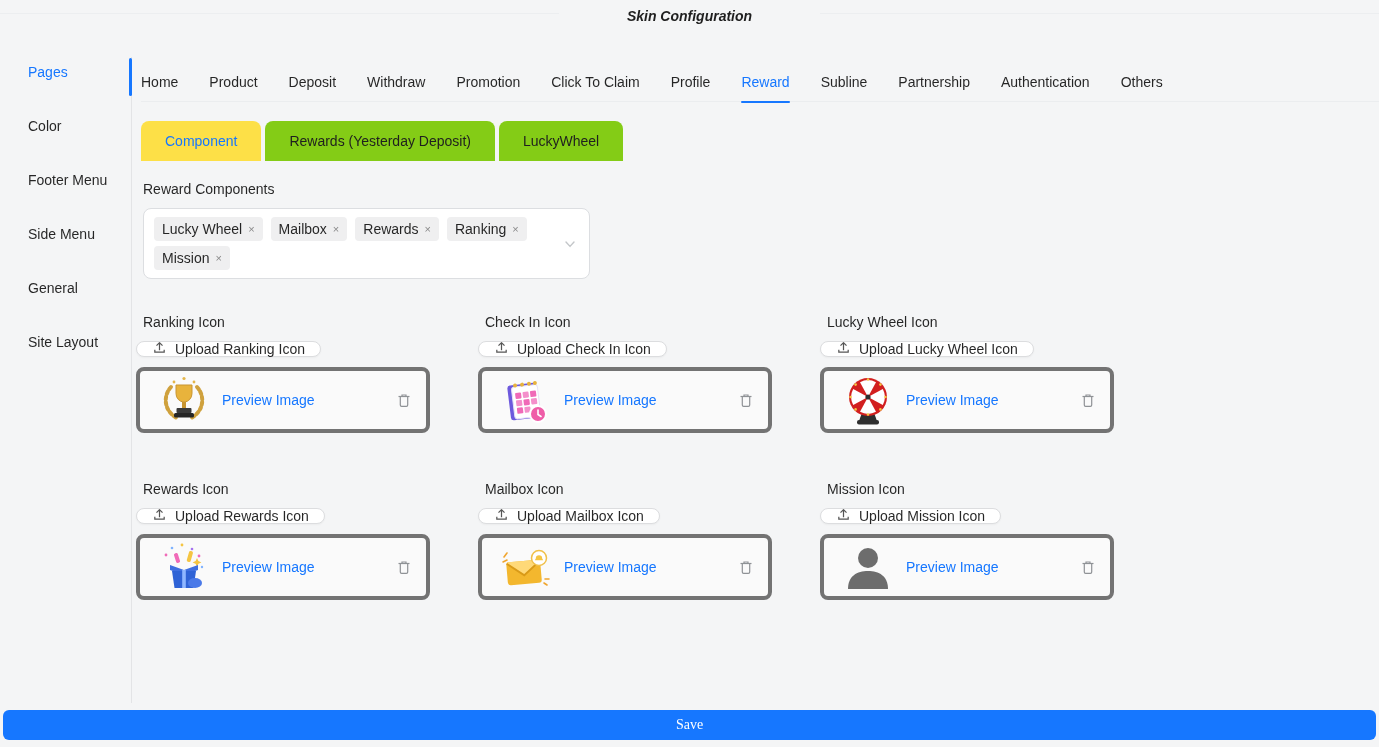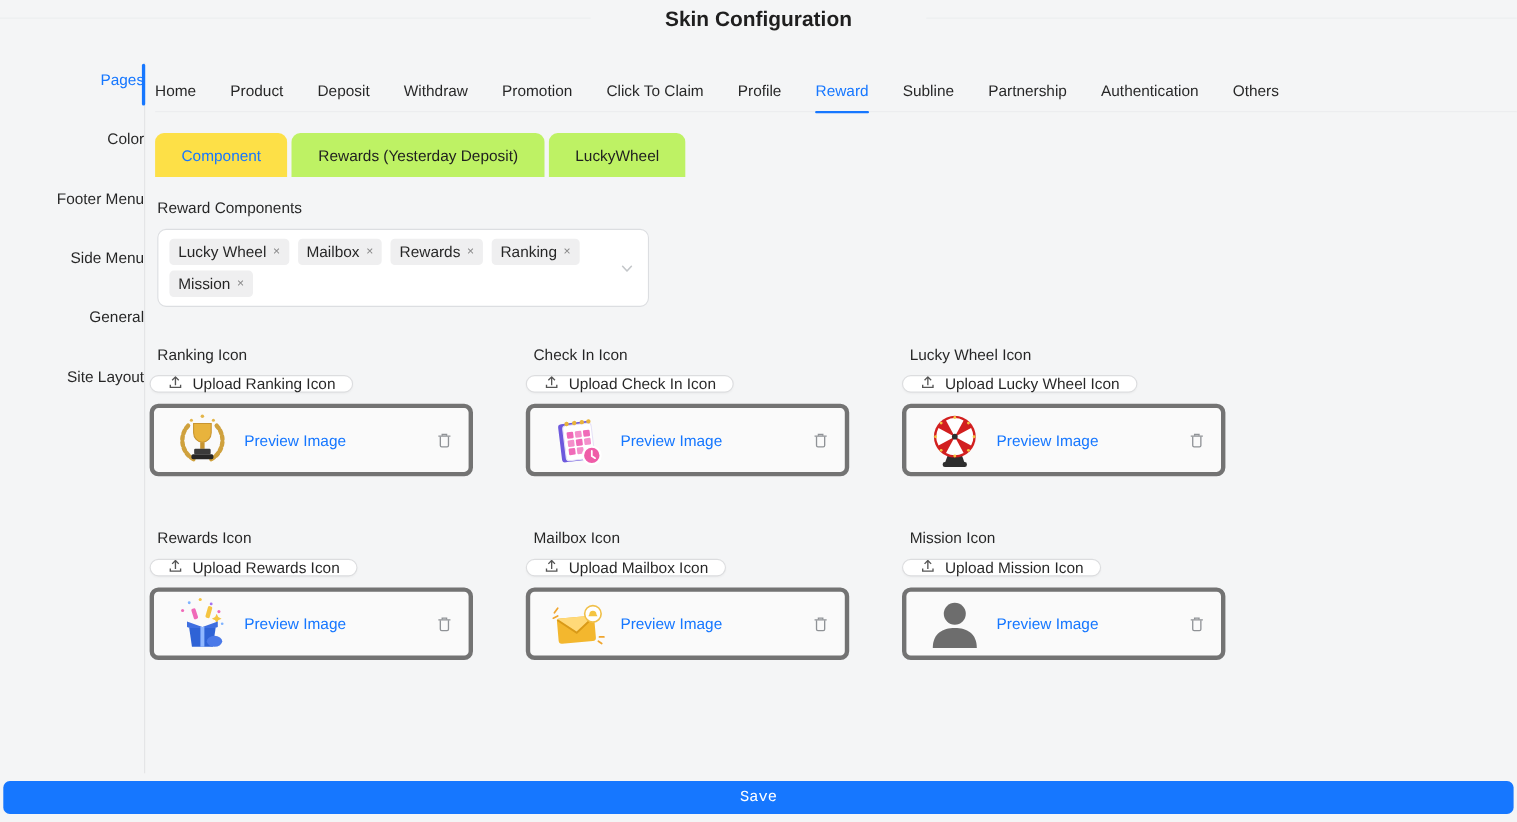--- a/index.html
+++ b/index.html
@@ -11,31 +11,31 @@
     font-size:14px;
     position:relative;
   }
   
   .title-row {
     position:absolute; top:2px; left:0; right:0;
     display:flex; align-items:center;
   }
   .title-row .line { flex:1; height:1px; background:#eceef0; }
   .page-title {
-    font-size:19px; font-weight:700; color:#1f1f1f;
-    margin:0 68px; padding-top:6px; white-space:nowrap;
+    font-size:14px; font-weight:700; color:#1f1f1f;
+    margin:0 68px; padding-top:6px; white-space:nowrap;font-style:italic;
   }
   
   .sidebar-divider {
     position:absolute; left:131px; top:57px; width:1px; height:646px;
     background:#e3e4e6;
   }
   .sidebar {
     position:absolute; left:0; top:64px; width:131px;
-    display:flex; flex-direction:column; gap:37px;align-items:flex-end;
+    display:flex; flex-direction:column; gap:37px;
   }
   .side-item { padding-left:28px; line-height:17px; cursor:pointer; color:rgba(0,0,0,.85); }
   .side-item.active { color:#1677ff; }
   .side-active-bar {
     position:absolute; left:129px; top:58px; width:3px; height:38px;
     background:#1677ff; border-radius:2px;
   }
   
   .main { position:absolute; left:131px; top:40px; right:0; padding-left:10px; }
   
@@ -45,21 +45,21 @@
   }
   .tab { line-height:18px; cursor:pointer; position:relative; white-space:nowrap; color:rgba(0,0,0,.85); }
   .tab.active { color:#1677ff; }
   .tab.active::after {
     content:""; position:absolute; left:0; right:0; bottom:-12px; height:2px; background:#1677ff; border-radius:2px;
   }
   
   .subtabs { display:flex; gap:4px; margin-top:19px; }
   .subtab {
     height:40px; display:flex; align-items:center; padding:0 24px;
-    background:#bef264; border-radius:8px 8px 0 0; cursor:pointer; color:#1f1f1f;
+    background:#84cc16; border-radius:8px 8px 0 0; cursor:pointer; color:#1f1f1f;
   }
   .subtab.active { background:#fde047; color:#1677ff; }
   
   .field-label { margin-top:20px; margin-left:2px; line-height:17px; }
   .multiselect {
     position:relative; margin-top:10px; margin-left:2px;
     width:447px; min-height:57px;
     background:#ffffff; border:1px solid #dcdee1; border-radius:8px;
     padding:8px 34px 8px 10px;
     display:flex; flex-wrap:wrap; gap:5px 8px; align-content:flex-start;
@@ -99,21 +99,21 @@
     background:#fafafa; border:4px solid #737373; border-radius:8px;
     display:flex; align-items:center; padding:0 14px 0 18px; gap:12px;
   }
   .thumb { width:52px; height:52px; flex:none; display:flex; align-items:center; justify-content:center; }
   .preview-link { color:#1677ff; text-decoration:none; cursor:pointer; white-space:nowrap; }
   .trash { margin-left:auto; display:flex; cursor:pointer; }
   
   .save-btn {
     position:absolute; left:3px; right:3px; top:710px; height:30px;
     background:#1677ff; border:none; border-radius:6px;
-    color:#ffffff; font-family:Liberation Mono, monospace; font-size:14px; cursor:pointer;
+    color:#ffffff; font-family:Liberation Serif, serif; font-size:14px; cursor:pointer;
   }
 </style>
 </head>
 <body>
 
 <div class="title-row">
   <div class="line"></div>
   <div class="page-title">Skin Configuration</div>
   <div class="line"></div>
 </div>

